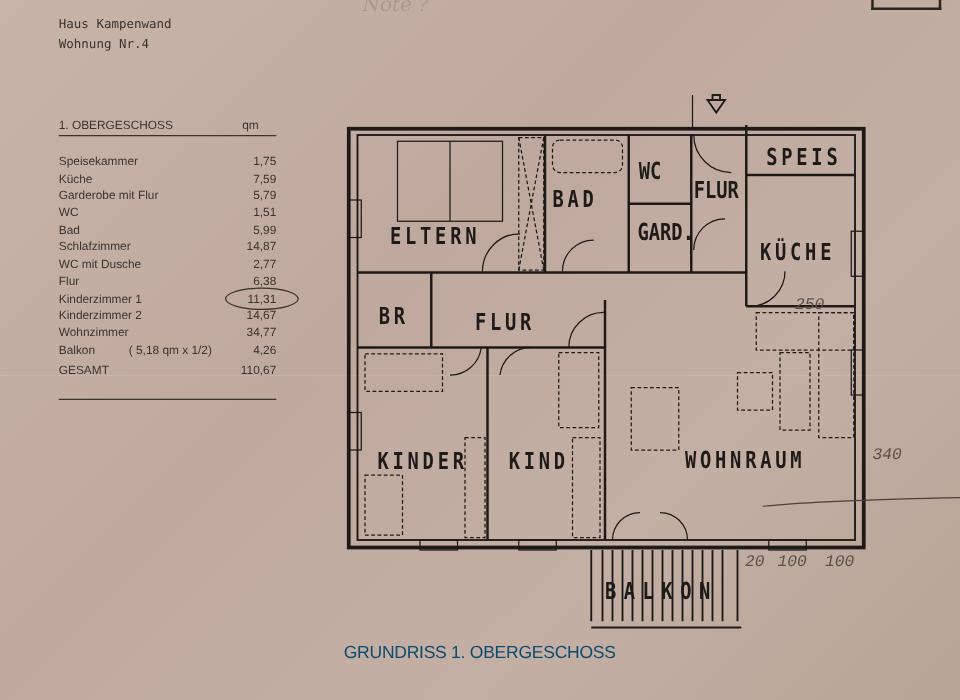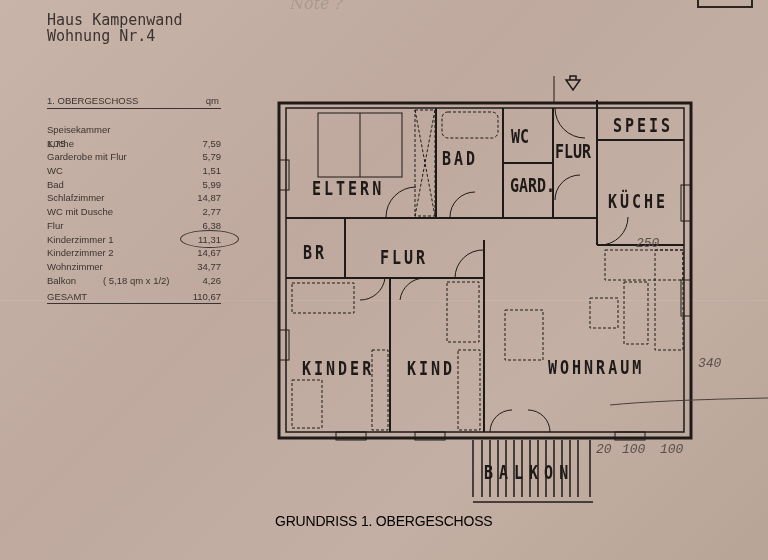--- a/index.html
+++ b/index.html
@@ -2,57 +2,57 @@
 <html><head>
 <meta charset="utf-8">
 <style>
   html,body{margin:0;padding:0;}
   body{width:768px;height:560px;overflow:hidden;background:#c2ada2;position:relative;
        font-family:"Liberation Sans",sans-serif;color:#2b2522;}
   .paper{position:absolute;inset:0;background:
      linear-gradient(135deg,#c9b4a9 0%,#bfa99e 40%,#c4afa4 70%,#b8a397 100%);}
   .fold{position:absolute;background:rgba(255,255,255,0.08);}
   .mono{font-family:"DejaVu Sans Mono",monospace;}
-  .hdr{position:absolute;left:47px;top:12px;font-size:15px;line-height:16px;color:#3a3330;}
+  .hdr{position:absolute;left:47px;top:12px;font-size:10px;line-height:16px;color:#3a3330;}
   .hand{position:absolute;left:290px;top:-6px;font-family:"DejaVu Serif",serif;font-style:italic;
         font-size:16px;color:#9a8c84;opacity:.6;}
   .corner-box{position:absolute;left:697px;top:-4px;width:52px;height:10px;border:2px solid #2b2522;border-top:none;}
   .table{position:absolute;left:47px;top:95px;width:174px;font-size:9.5px;color:#3a3330;}
   .table .head{display:flex;justify-content:space-between;border-bottom:1px solid #3a3330;padding-bottom:2px;}
   .table .rows{margin-top:14px;}
   .table .row{display:flex;justify-content:space-between;height:13.7px;line-height:13.7px;}
   .table .row .note{position:absolute;left:56px;}
-  .table .total{display:flex;justify-content:space-between;margin-top:4px;border-bottom:1px solid #3a3330;padding-bottom:1px;}
+  .table .total{display:flex;justify-content:space-between;margin-top:4px;border-bottom:1px solid #3a3330;padding-bottom:17px;}
   .circle{position:absolute;left:180px;top:230px;width:57px;height:16px;border:1px solid #3a3330;border-radius:50%;}
   .plan{position:absolute;left:0;top:0;}
   .lbl{position:absolute;font-family:"DejaVu Sans Mono",monospace;font-size:15px;letter-spacing:3px;color:#1e1a18;font-weight:bold;transform:scaleY(1.25);}
-  .caption{position:absolute;left:275px;top:513px;font-size:14px;color:#000000;letter-spacing:-0.2px;}
+  .caption{position:absolute;left:275px;top:513px;font-size:14px;color:#0c4a6e;letter-spacing:-0.2px;}
   .dim{position:absolute;font-family:Liberation Mono, monospace;font-style:italic;font-size:13px;color:#5a4f4a;}
 </style>
 </head>
 <body>
 
 <div class="paper"></div>
 <div class="fold" style="left:0;top:300px;width:768px;height:1px;"></div>
 
 <div class="hand">Note ?</div>
 <div class="corner-box"></div>
 
 <div class="hdr mono">
   <div>Haus Kampenwand</div>
   <div>Wohnung Nr.4</div>
 </div>
 
 <div class="table">
   <div class="head">
     <span>1. OBERGESCHOSS</span>
-    <span style="margin-right:2px">qm</span>
+    <span style="margin-right:14px">qm</span>
   </div>
   <div class="rows" id="rows">
-      <div class="row" style="position: relative; flex-direction: column;">
+      <div class="row" style="position: relative;">
         <span>Speisekammer</span>
         <span>1,75</span>
       </div>
       <div class="row" style="position: relative;">
         <span>Küche</span>
         <span>7,59</span>
       </div>
       <div class="row" style="position: relative;">
         <span>Garderobe mit Flur</span>
         <span>5,79</span>

